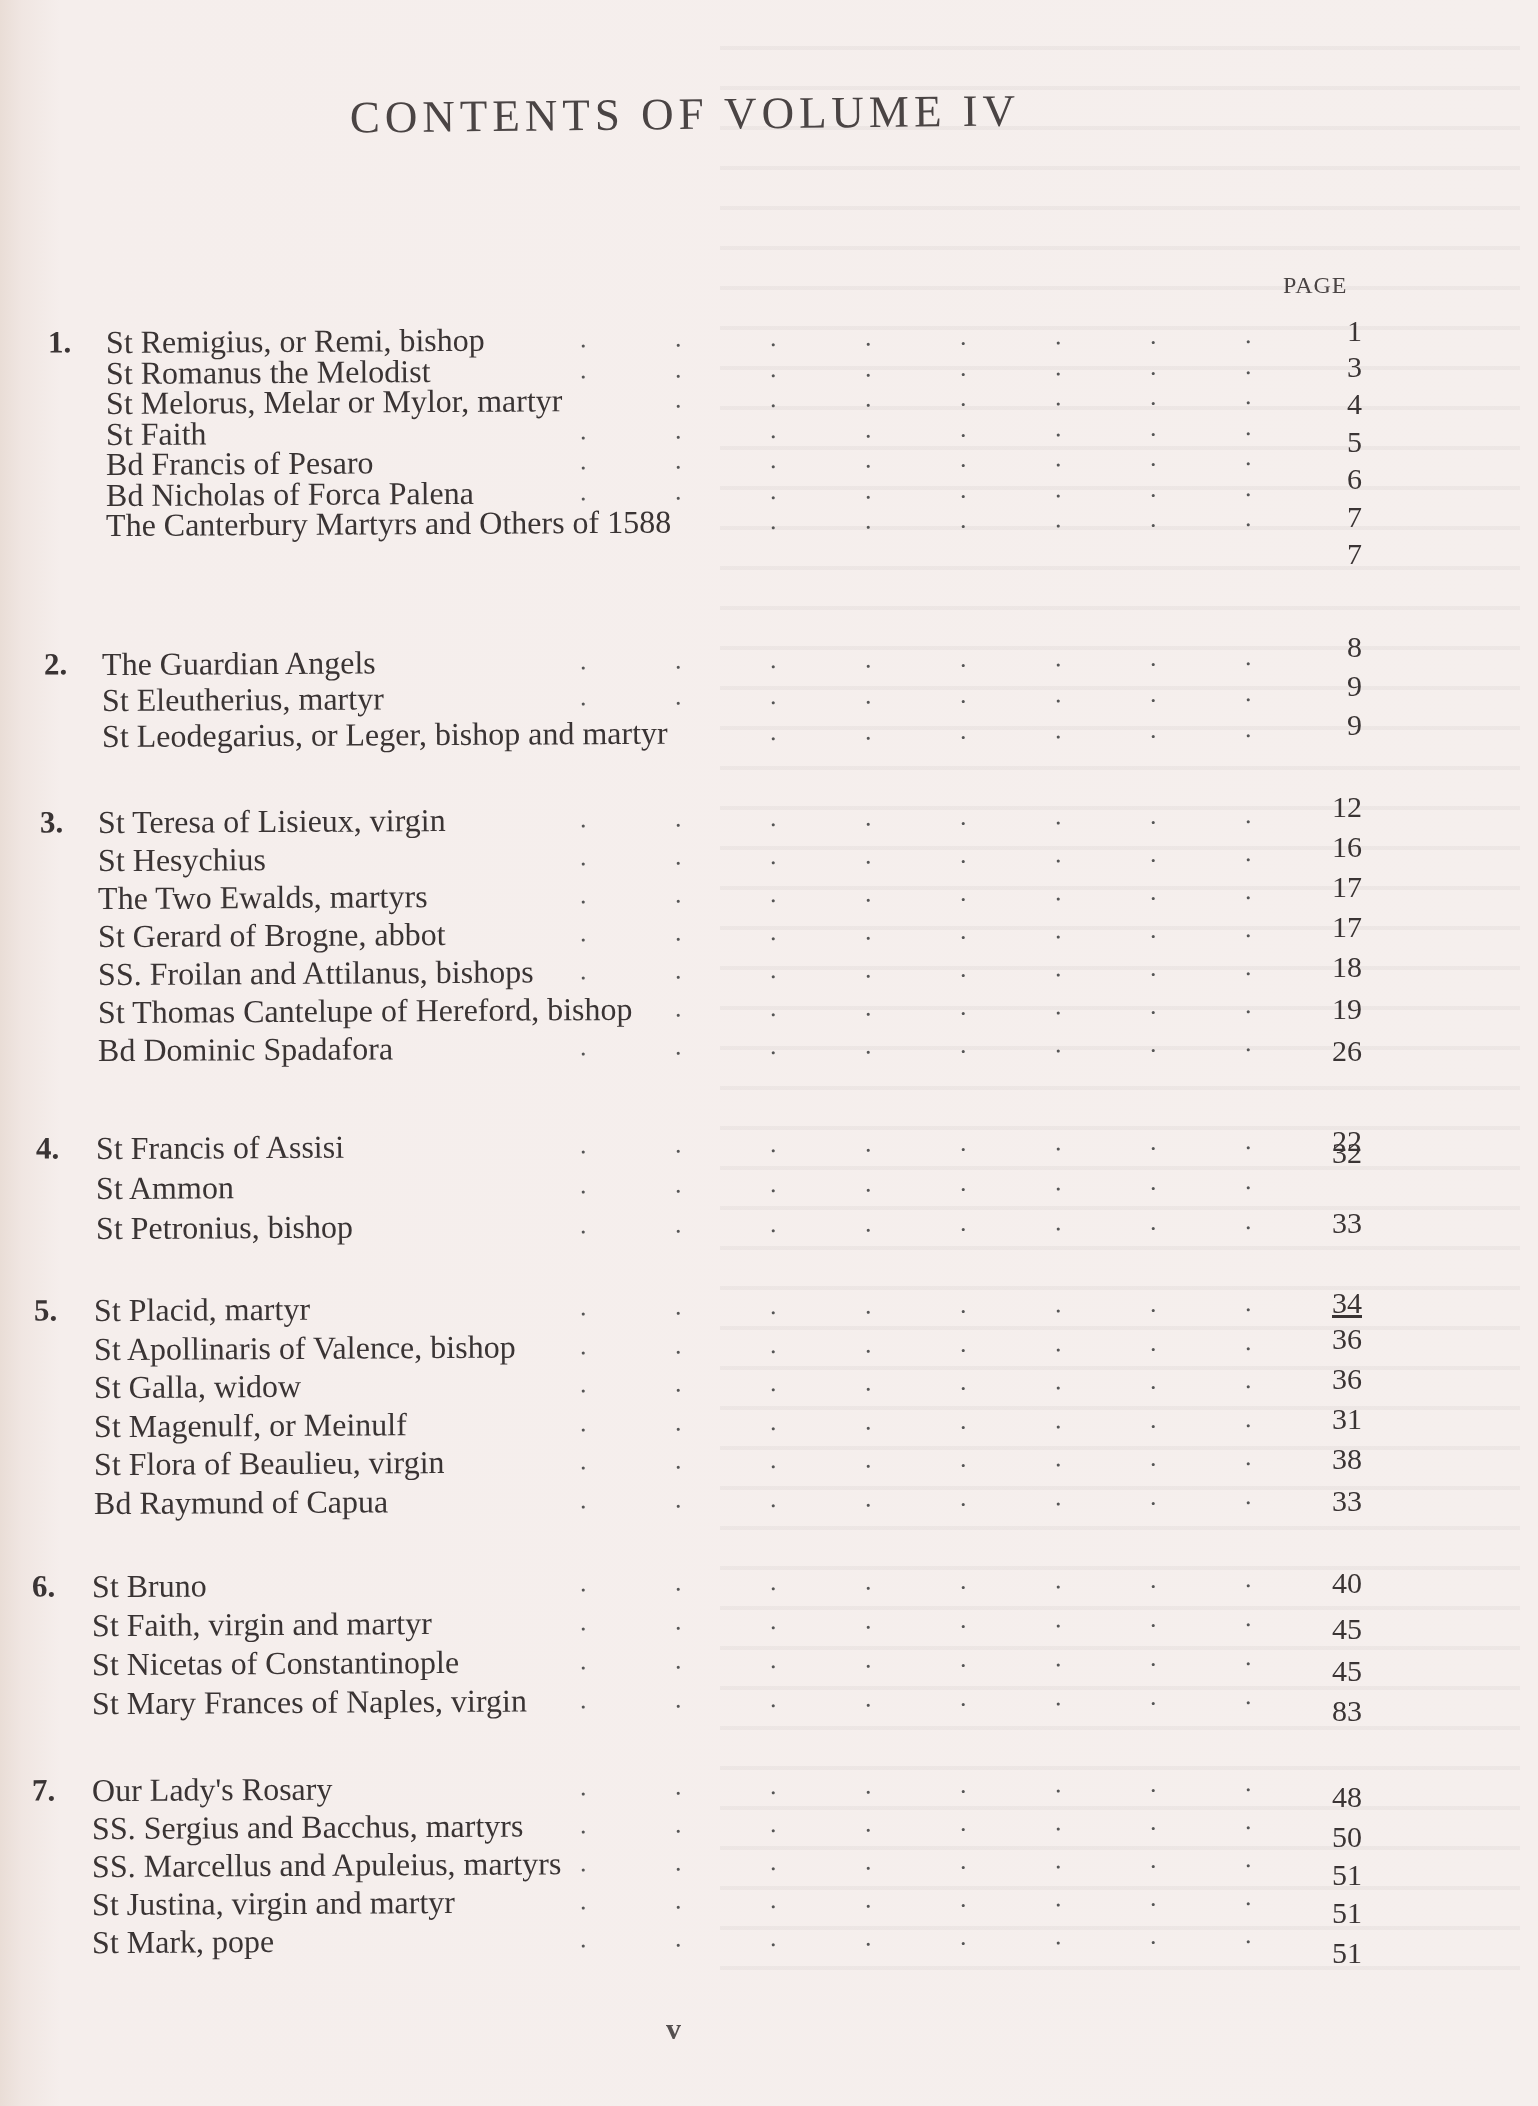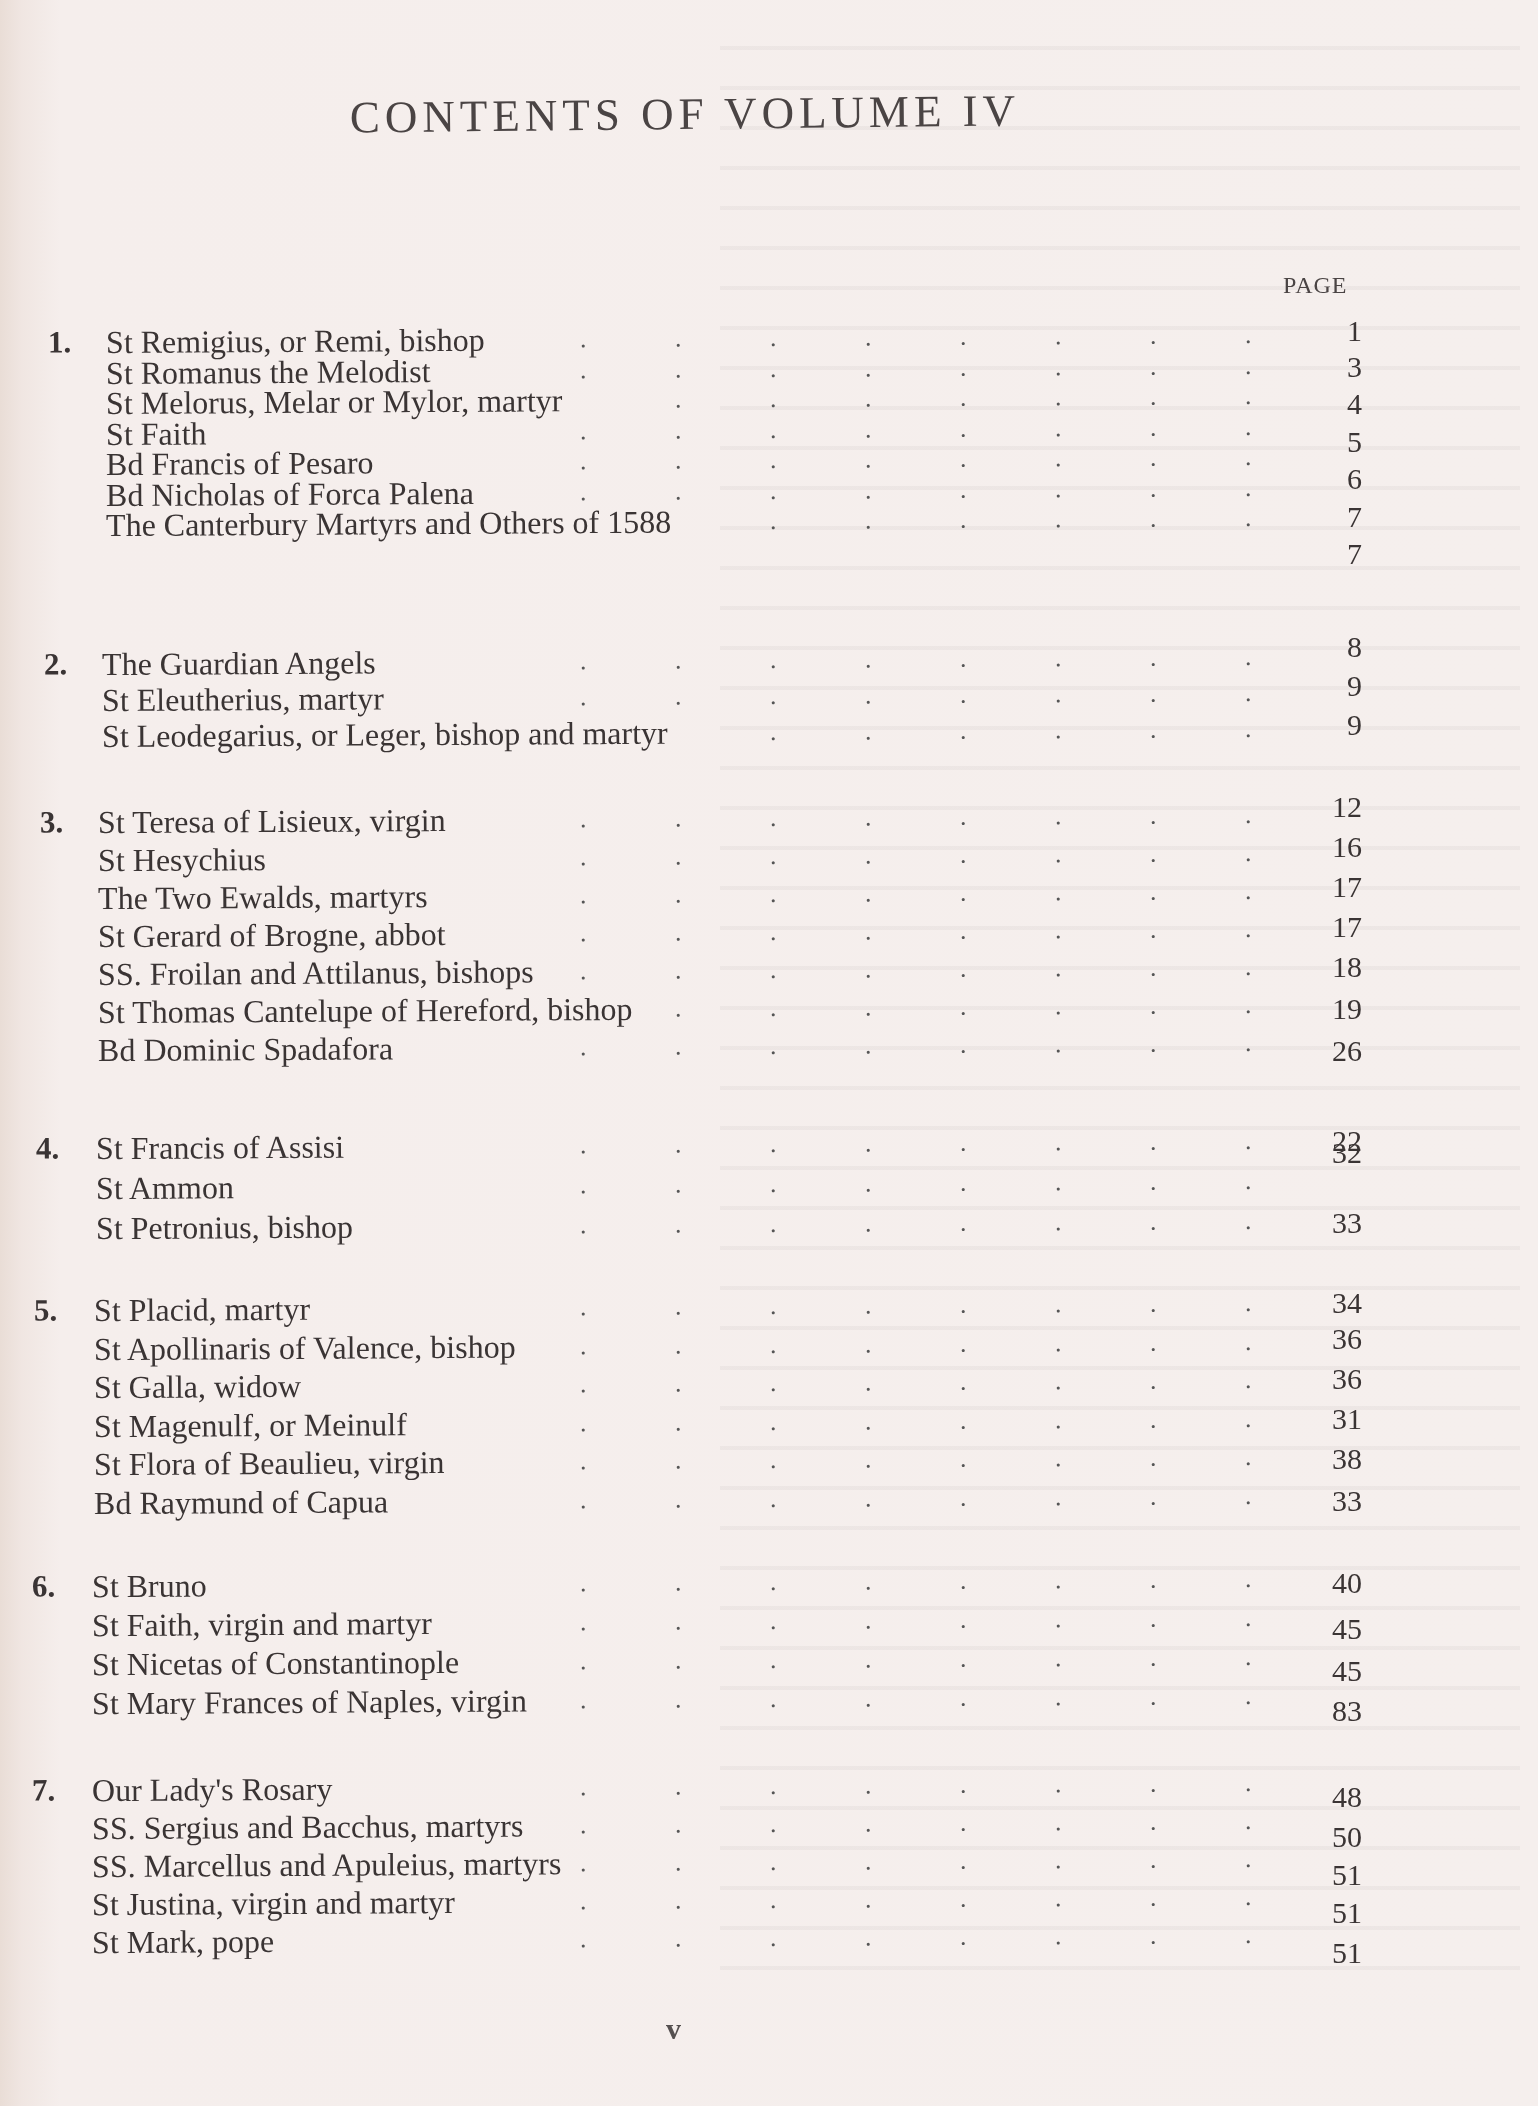--- a/index.html
+++ b/index.html
@@ -358,21 +358,21 @@
         <span class="entry-title" style="left: 94px;">St Placid, martyr</span>
         <span class="dots" style="left: 580px;">.</span>
         <span class="dots" style="left: 675px;">.</span>
         <span class="dots" style="left: 770px;">.</span>
         <span class="dots" style="left: 865px;">.</span>
         <span class="dots" style="left: 960px;">.</span>
         <span class="dots" style="left: 1055px;">.</span>
         <span class="dots" style="left: 1150px;">.</span>
         <span class="dots" style="left: 1245px;">.</span>
       </div>
-      <div class="pg" style="left: 1302px; top: 1286px;">34</div>
+      <div class="pg" style="left: 1302px; top: 1286px; text-decoration: underline;">34</div>
       <div class="row" style="top: 1324.5px; left: 0px; width: 1538px; transform: rotate(-0.35deg);">
         <span class="entry-title" style="left: 94px;">St Apollinaris of Valence, bishop</span>
         <span class="dots" style="left: 580px;">.</span>
         <span class="dots" style="left: 675px;">.</span>
         <span class="dots" style="left: 770px;">.</span>
         <span class="dots" style="left: 865px;">.</span>
         <span class="dots" style="left: 960px;">.</span>
         <span class="dots" style="left: 1055px;">.</span>
         <span class="dots" style="left: 1150px;">.</span>
         <span class="dots" style="left: 1245px;">.</span>

